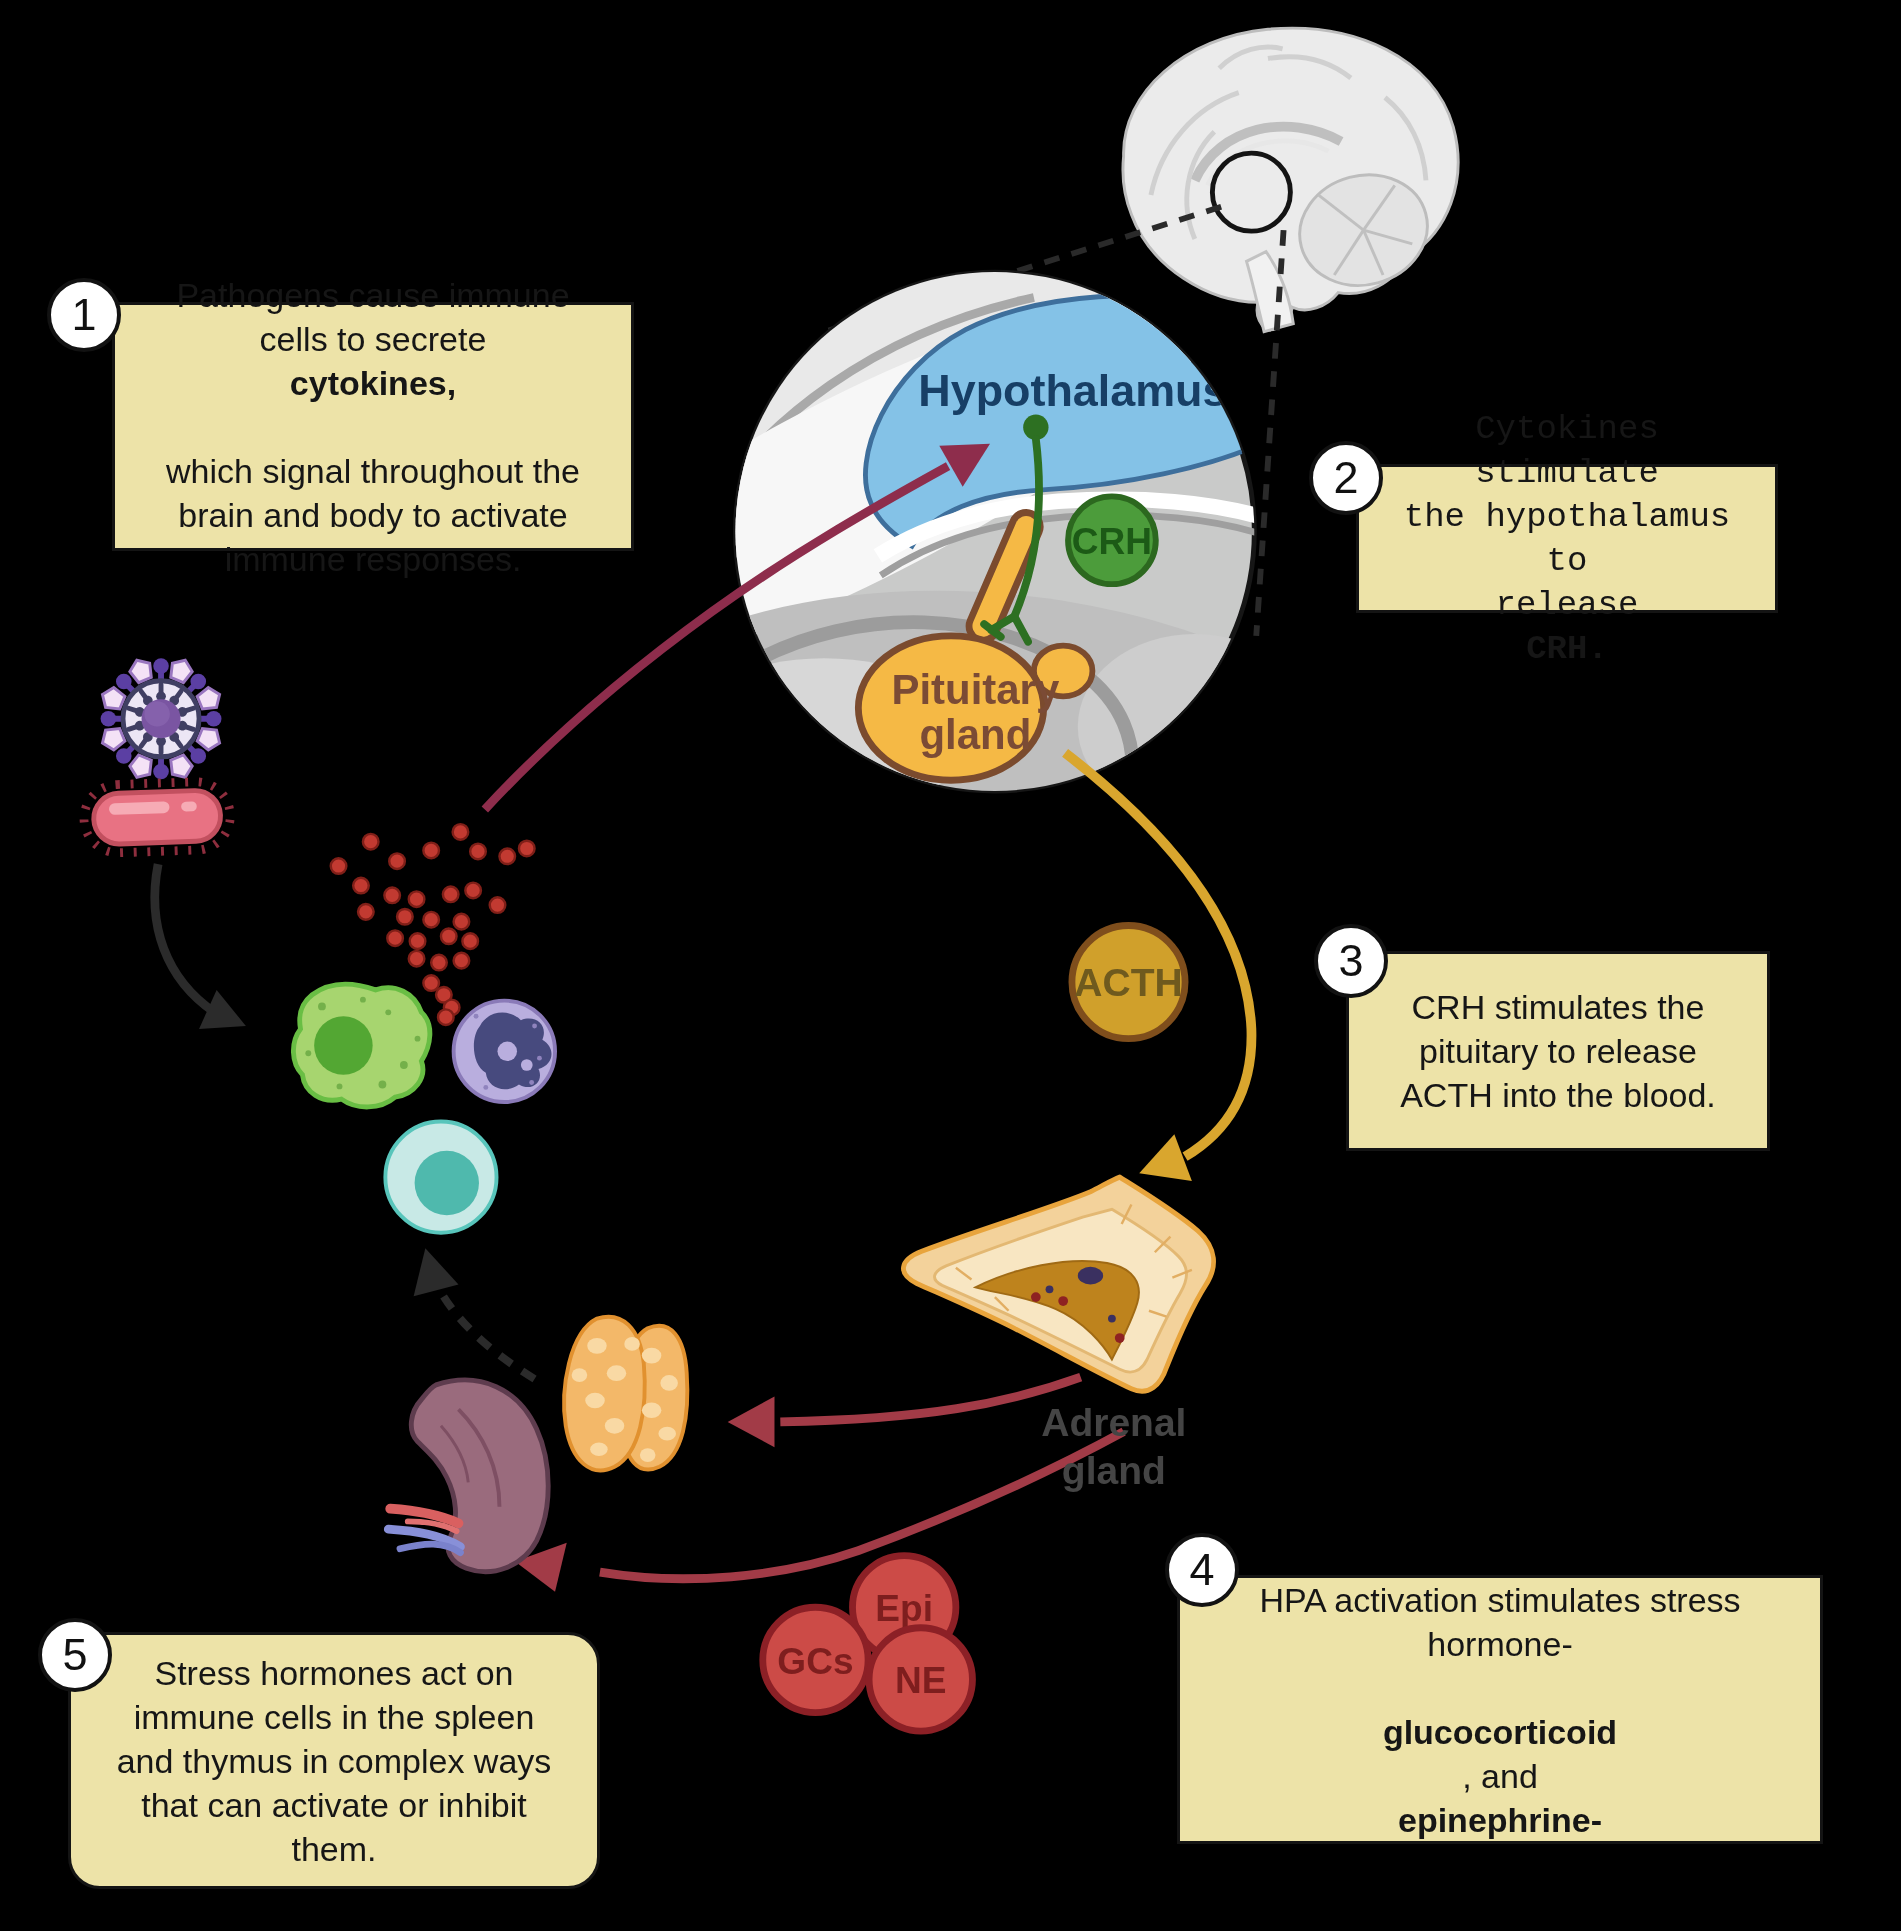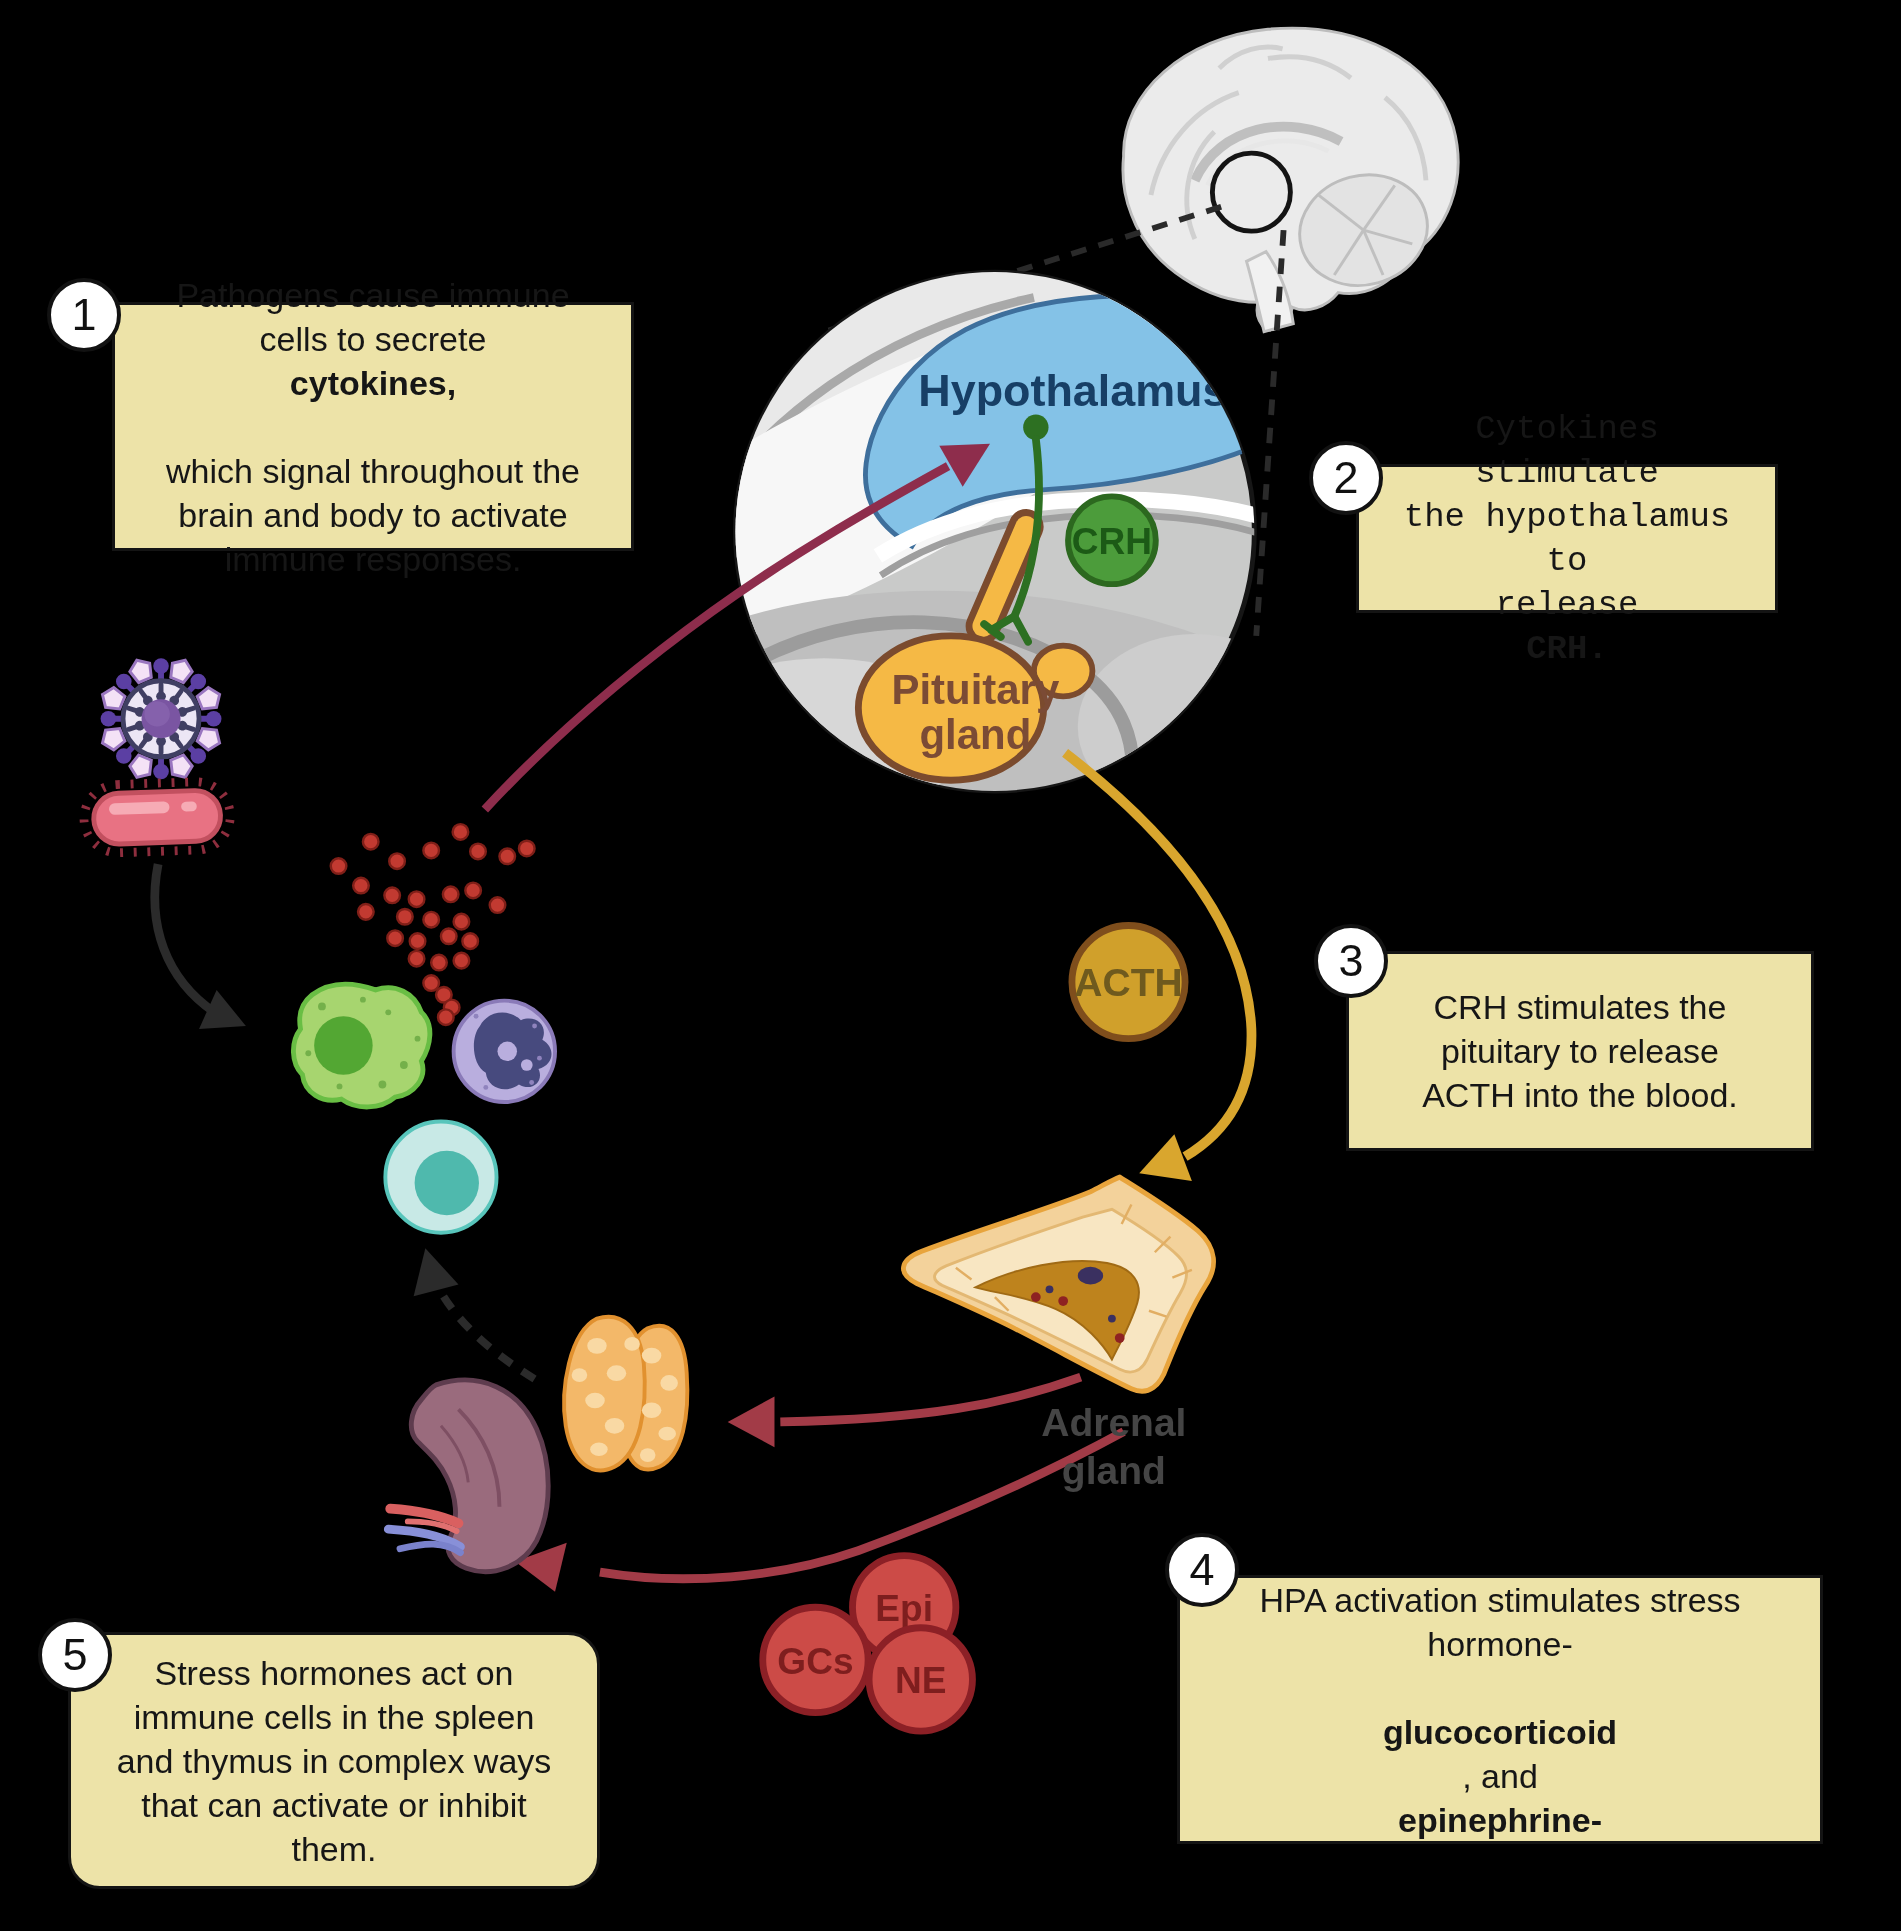--- a/index.html
+++ b/index.html
@@ -11,21 +11,21 @@
        color:#161616;font-size:34px;line-height:44px;text-align:center;
        display:flex;flex-direction:column;justify-content:center;
        white-space:pre-line;box-sizing:border-box;padding:9.8px 15.6px;}
   .step-box b{font-weight:bold;}
   .step-num{position:absolute;z-index:3;width:74px;height:74px;border-radius:50%;
        background:#ffffff;border:4.9px solid #121212;box-sizing:border-box;
        display:flex;align-items:center;justify-content:center;
        font-size:45px;color:#111;}
   #box1{left:112px;top:302px;width:522px;height:249px;}
   #box2{left:1356px;top:464px;width:422px;height:149px;font-family:Liberation Mono, monospace;}
-  #box3{left:1346px;top:951px;width:468px;height:200px;}
+  #box3{left:1346px;top:951px;width:424px;height:200px;}
   #box4{left:1177px;top:1575px;width:646px;height:269px;}
   #box5{left:68px;top:1632px;width:532px;height:257px;border-radius:32px;}
   #num1{left:47px;top:278px;}
   #num2{left:1309px;top:441px;}
   #num3{left:1314px;top:924px;}
   #num4{left:1165px;top:1533px;}
   #num5{left:38px;top:1618px;}
 </style>
 </head>
 <body>

